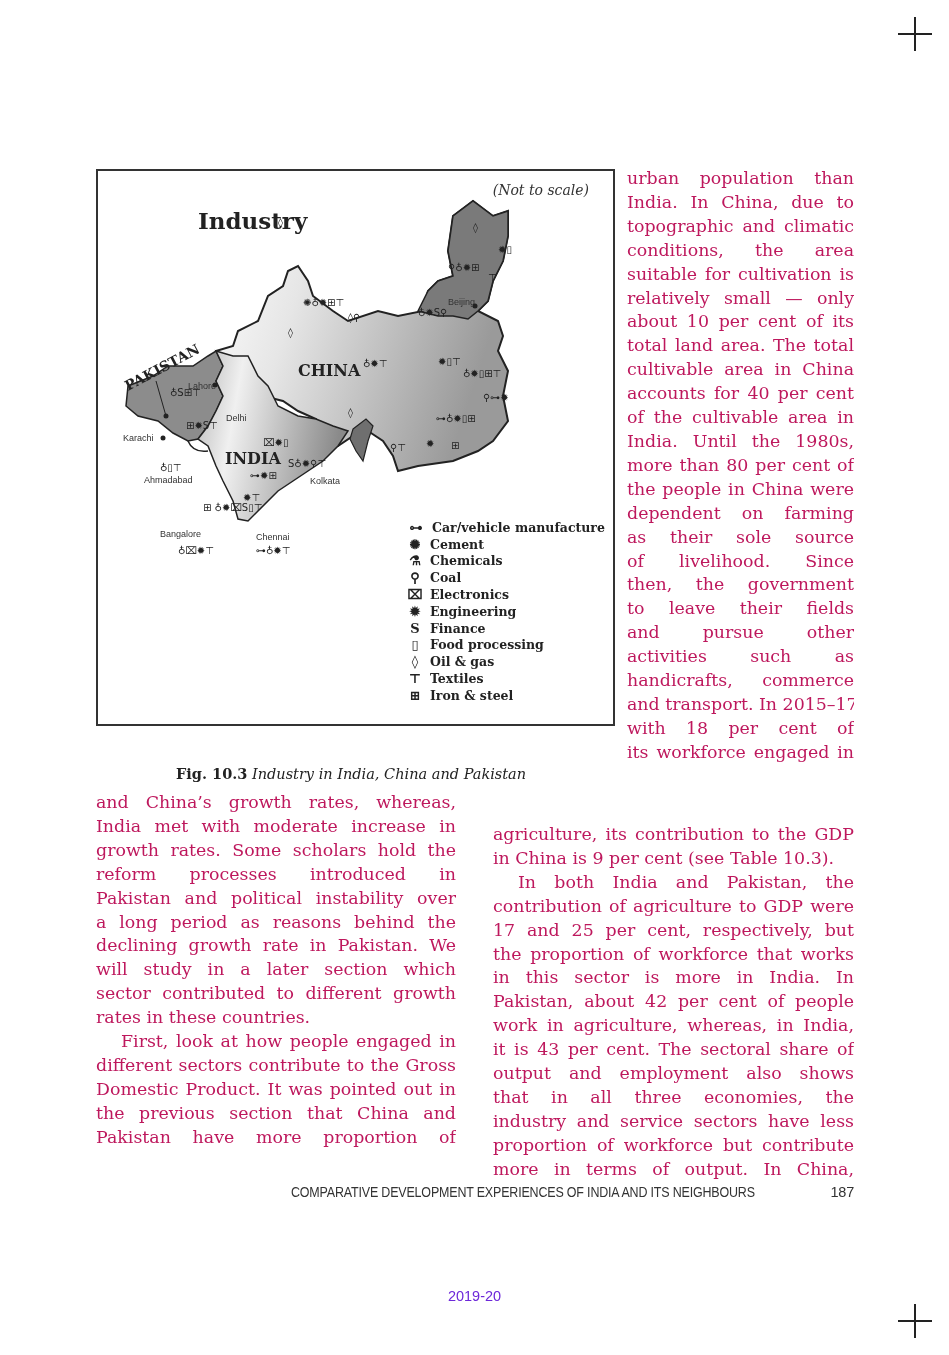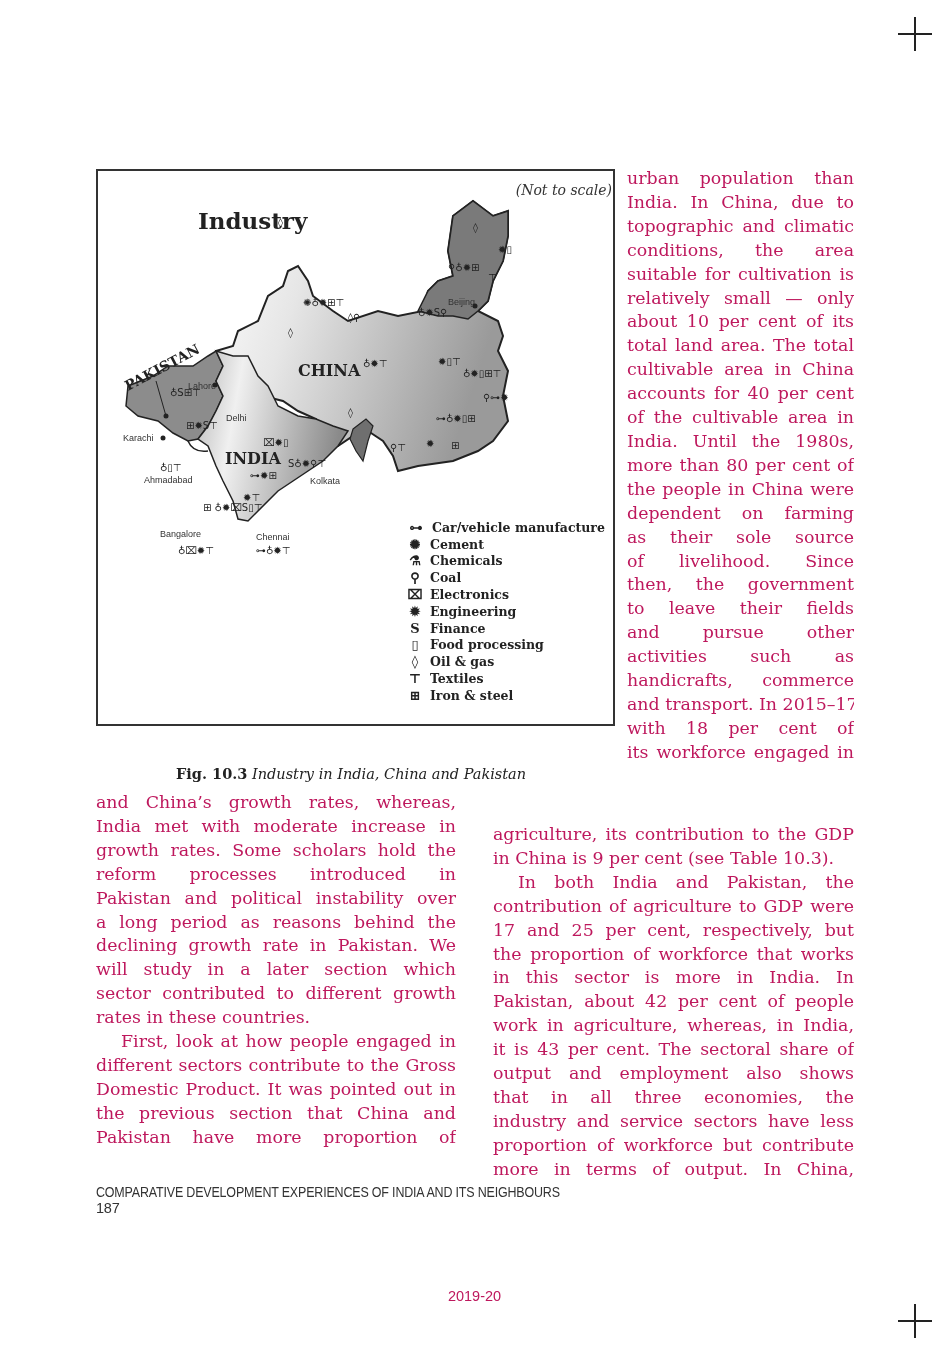--- a/index.html
+++ b/index.html
@@ -5,43 +5,43 @@
     html, body { margin: 0; padding: 0; background: #ffffff; }
     body { width: 949px; height: 1355px; position: relative; overflow: hidden; font-family: "DejaVu Serif", serif; color: #222; }
     .crop { position: absolute; width: 34px; height: 34px; }
     .crop::before, .crop::after { content: ""; position: absolute; background: #222; }
     .crop::before { left: 16px; top: 0; width: 2px; height: 34px; }
     .crop::after { left: 0; top: 16px; width: 34px; height: 2px; }
     .crop-top { left: 898px; top: 17px; }
     .crop-bottom { left: 898px; top: 1304px; }
 
     .figure { position: absolute; left: 96px; top: 169px; width: 519px; height: 557px; border: 2px solid #333; box-sizing: border-box; background: #fff; overflow: hidden; }
-    .scale-note { position: absolute; right: 1px; top: 11px; font-style: italic; font-size: 14px; font-family: "DejaVu Serif", serif; color: #333; }
+    .scale-note { position: absolute; right: 24px; top: 11px; font-style: italic; font-size: 14px; font-family: "DejaVu Serif", serif; color: #333; }
     .map-title { position: absolute; left: 100px; top: 36px; font-size: 23px; font-weight: bold; font-family: "DejaVu Serif", serif; color: #222; text-align: center; }
     .map-svg { position: absolute; left: 0; top: 0; }
     .legend { position: absolute; left: 302px; top: 348px; font-family: "DejaVu Serif", serif; font-weight: bold; font-size: 12.5px; color: #222; }
     .legend-row { display: flex; align-items: center; height: 16.8px; white-space: nowrap; }
     .legend-icon { width: 30px; display: inline-flex; justify-content: center; font-size: 13px; }
     .legend-row:first-child .legend-icon { width: 32px; }
 
     .caption { position: absolute; left: 176px; top: 745px; font-size: 14.5px; color: #222; white-space: nowrap; margin-top: 20px; }
     .caption b { font-weight: bold; }
     .caption i { font-style: italic; }
 
     .col { position: absolute; font-size: 17.4px; line-height: 23.9px; color: #be185d; text-align: justify; text-align-last: justify; }
     .col .line { display: block; text-align: justify; text-align-last: justify; white-space: nowrap; overflow: hidden; }
     .col .last { text-align-last: left; }
     .col .indent { text-indent: 25px; }
     .right-top { left: 627px; top: 167px; width: 227px; }
     .left-bottom { left: 96px; top: 791px; width: 360px; }
     .right-bottom { left: 493px; top: 823px; width: 361px; }
 
-    .running-head { position: absolute; left: 96px; top: 1184px; width: 758px; font-family: "Liberation Sans Narrow", "Liberation Sans", sans-serif; font-size: 14.5px; color: #333; display: flex; justify-content: flex-end; letter-spacing: -0.2px; flex-direction: column; }
+    .running-head { position: absolute; left: 96px; top: 1184px; width: 758px; font-family: "Liberation Sans Narrow", "Liberation Sans", sans-serif; font-size: 14.5px; color: #333; display: flex; justify-content: flex-end; letter-spacing: -0.2px; }
     .running-head .title { transform: scaleX(0.86); transform-origin: left; }
-    .year { position: absolute; left: 0; width: 949px; top: 1288px; text-align: center; font-family: "Liberation Sans", sans-serif; font-size: 14.5px; color: #be185d; }
+    .year { position: absolute; left: 0; width: 949px; top: 1288px; text-align: center; font-family: "Liberation Sans", sans-serif; font-size: 14.5px; color: #6d28d9; }
   </style>
 </head>
 <body>
 
 <div class="crop crop-top"></div>
 <div class="crop crop-bottom"></div>
 
 <div class="figure">
   <svg class="map-svg" width="519" height="557" viewBox="0 0 519 557">
     <defs>

